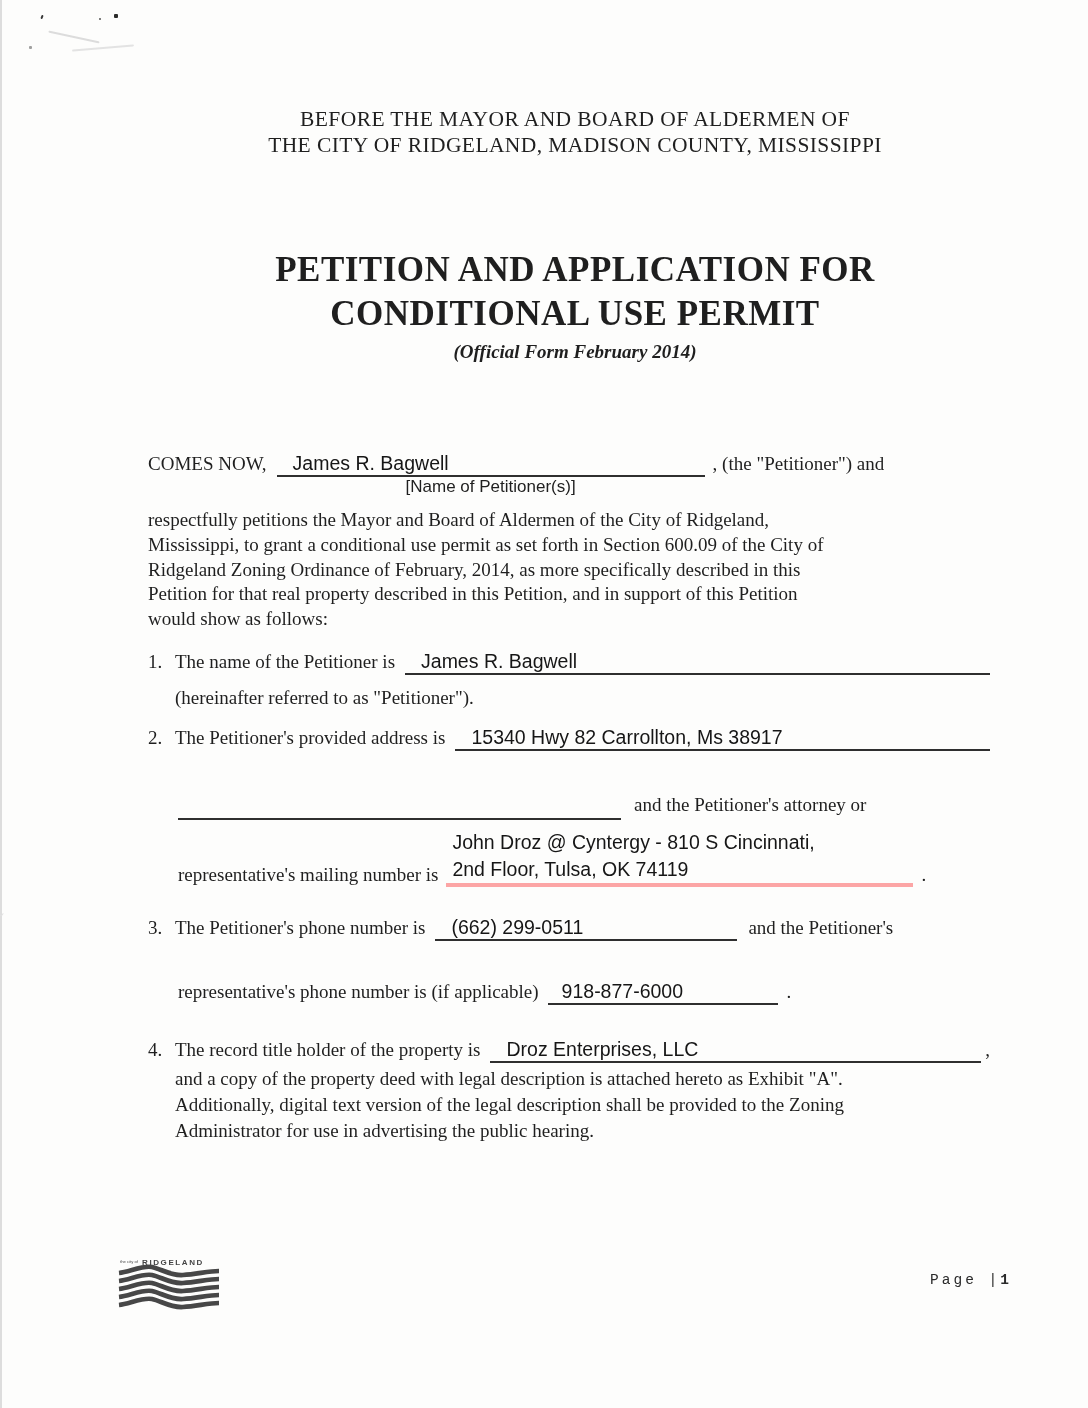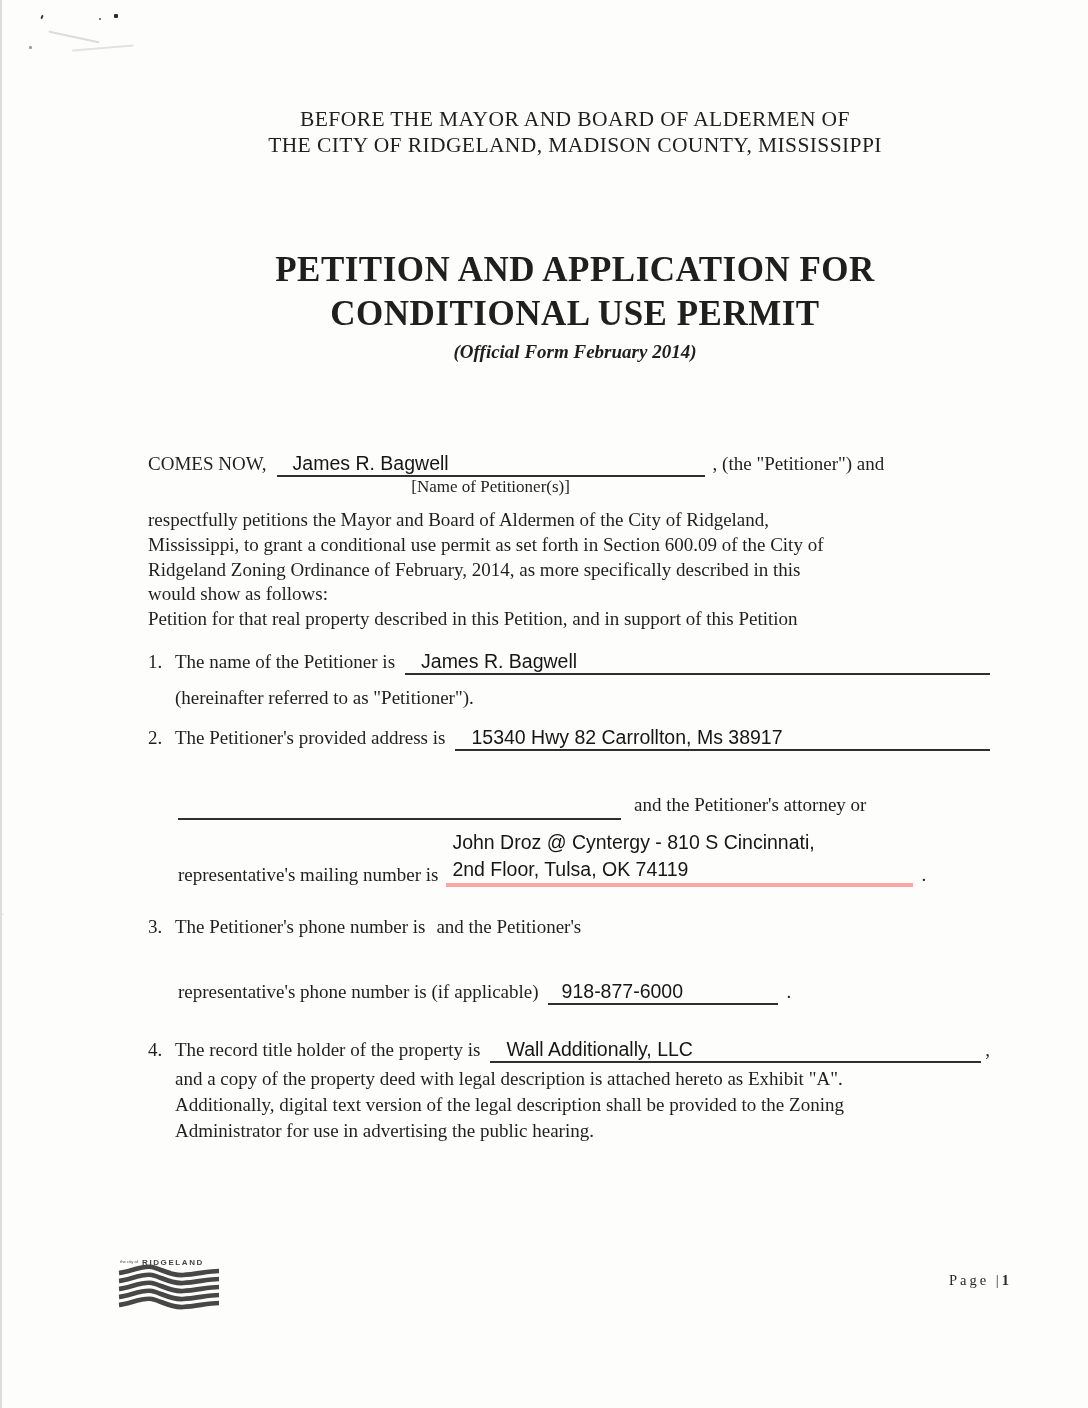--- a/index.html
+++ b/index.html
@@ -38,21 +38,21 @@
   .field { border-bottom:2px solid #2f2f2f; position:relative; }
   .field.grow { flex:1; }
   .val { font-family:"Liberation Sans", sans-serif; font-size:19.5px; color:#161616; }
   .blank::after { content:"\00a0"; }
 
   
   .comesnow { top:452px; left:148px; width:852px; }
   .comesnow .field { display:inline-block; width:428px; }
   .comesnow .val { padding-left:16px; }
   .caption { position:absolute; top:100%; left:0; right:0; text-align:center;
-    font-size:17px; margin-top:2px; font-family:Liberation Serif, serif; color:#1f1f1f; }
+    font-size:17px; margin-top:2px; font-family:Liberation Sans, sans-serif; color:#1f1f1f; }
   .after-name { margin-left:8px; }
 
   
   .para { top:508px; left:148px; width:860px; font-size:19px; line-height:24.8px; white-space:nowrap; }
 
   
   .item { left:148px; width:842px; }
   .num { width:27px; flex:0 0 27px; font-size:19px; }
   .label { white-space:nowrap; font-size:19px; }
   .item .field { margin-left:10px; }
@@ -81,21 +81,21 @@
   .repphone .val { padding-left:14px; }
   .repphone .punct { margin-left:9px; font-size:19px; }
 
   .item4 { top:1038px; }
   .item4 .punct { margin-left:4px; font-size:19px; }
   .item4-body { margin-left:27px; font-size:19px; line-height:26px; margin-top:3px; white-space:nowrap; }
 
   
   .logo-wrap { top:1256px; left:117px; width:104px; height:58px; }
   .page-num { top:1272px; left:880px; width:130px; text-align:right;
-    font-family:Liberation Serif, serif; font-size:14.5px;
+    font-family:Liberation Mono, monospace; font-size:14.5px;
     letter-spacing:3px; color:#2a2a2a; white-space:nowrap; }
   .page-num b { font-weight:bold; letter-spacing:1px; }
 </style>
 </head>
 <body>
 
 <div class="page">
 
   <div class="edge-strip"></div>
   <div class="edge-curve"></div>
@@ -125,22 +125,22 @@
         <span class="caption">[Name of Petitioner(s)]</span>
       </span>
       <span class="after-name nowrap">, (the "Petitioner") and</span>
     </div>
   </div>
 
   <div class="sec para">
     <div>respectfully petitions the Mayor and Board of Aldermen of the City of Ridgeland,</div>
     <div>Mississippi, to grant a conditional use permit as set forth in Section 600.09 of the City of</div>
     <div>Ridgeland Zoning Ordinance of February, 2014, as more specifically described in this</div>
+    <div>Petition for that real property described in this Petition, and in support of this Petition</div>
     <div>would show as follows:</div>
-    <div>Petition for that real property described in this Petition, and in support of this Petition</div>
   </div>
 
   <div class="sec item item1">
     <div class="row">
       <span class="num">1.</span>
       <span class="label">The name of the Petitioner is</span>
       <span class="field grow">
         <span class="val">James R. Bagwell</span>
       </span>
     </div>
@@ -169,40 +169,43 @@
         <span class="val">2nd Floor, Tulsa, OK 74119</span>
       </span>
       <span class="punct">.</span>
     </div>
   </div>
 
   <div class="sec item item3">
     <div class="row">
       <span class="num">3.</span>
       <span class="label">The Petitioner's phone number is</span>
+      <span class="field">
+        <span class="val">(662) 299-0511</span>
+      </span>
       <span class="connector">and the Petitioner's</span>
     </div>
   </div>
 
   <div class="sec item repphone">
     <div class="row">
       <span class="label">representative's phone number is (if applicable)</span>
       <span class="field">
         <span class="val">918-877-6000</span>
       </span>
       <span class="punct">.</span>
     </div>
   </div>
 
   <div class="sec item item4">
     <div class="row">
       <span class="num">4.</span>
       <span class="label">The record title holder of the property is</span>
       <span class="field grow">
-        <span class="val">Wall Additionally, LLC</span>
+        <span class="val">Droz Enterprises, LLC</span>
       </span>
       <span class="punct">,</span>
     </div>
     <div class="item4-body">
       <div>and a copy of the property deed with legal description is attached hereto as Exhibit "A".</div>
       <div>Additionally, digital text version of the legal description shall be provided to the Zoning</div>
       <div>Administrator for use in advertising the public hearing.</div>
     </div>
   </div>
 

